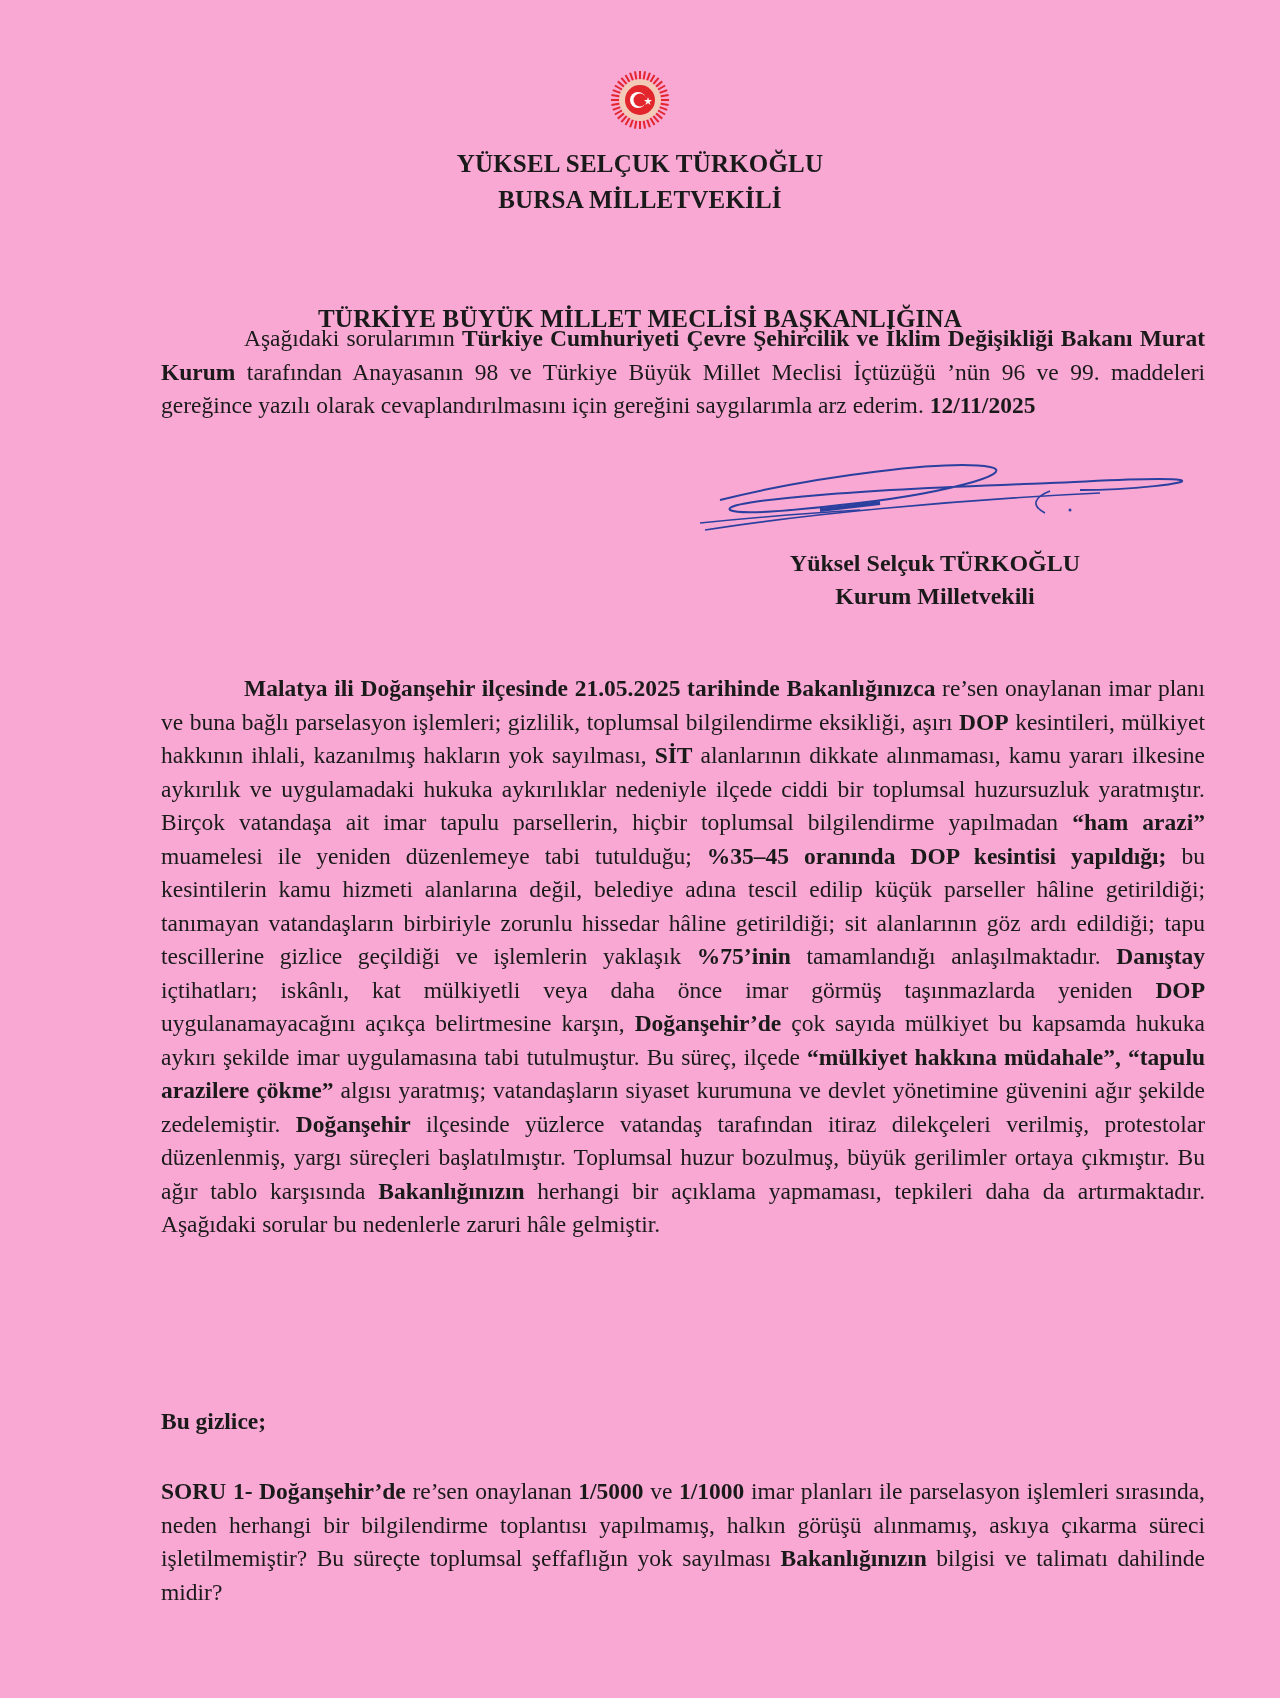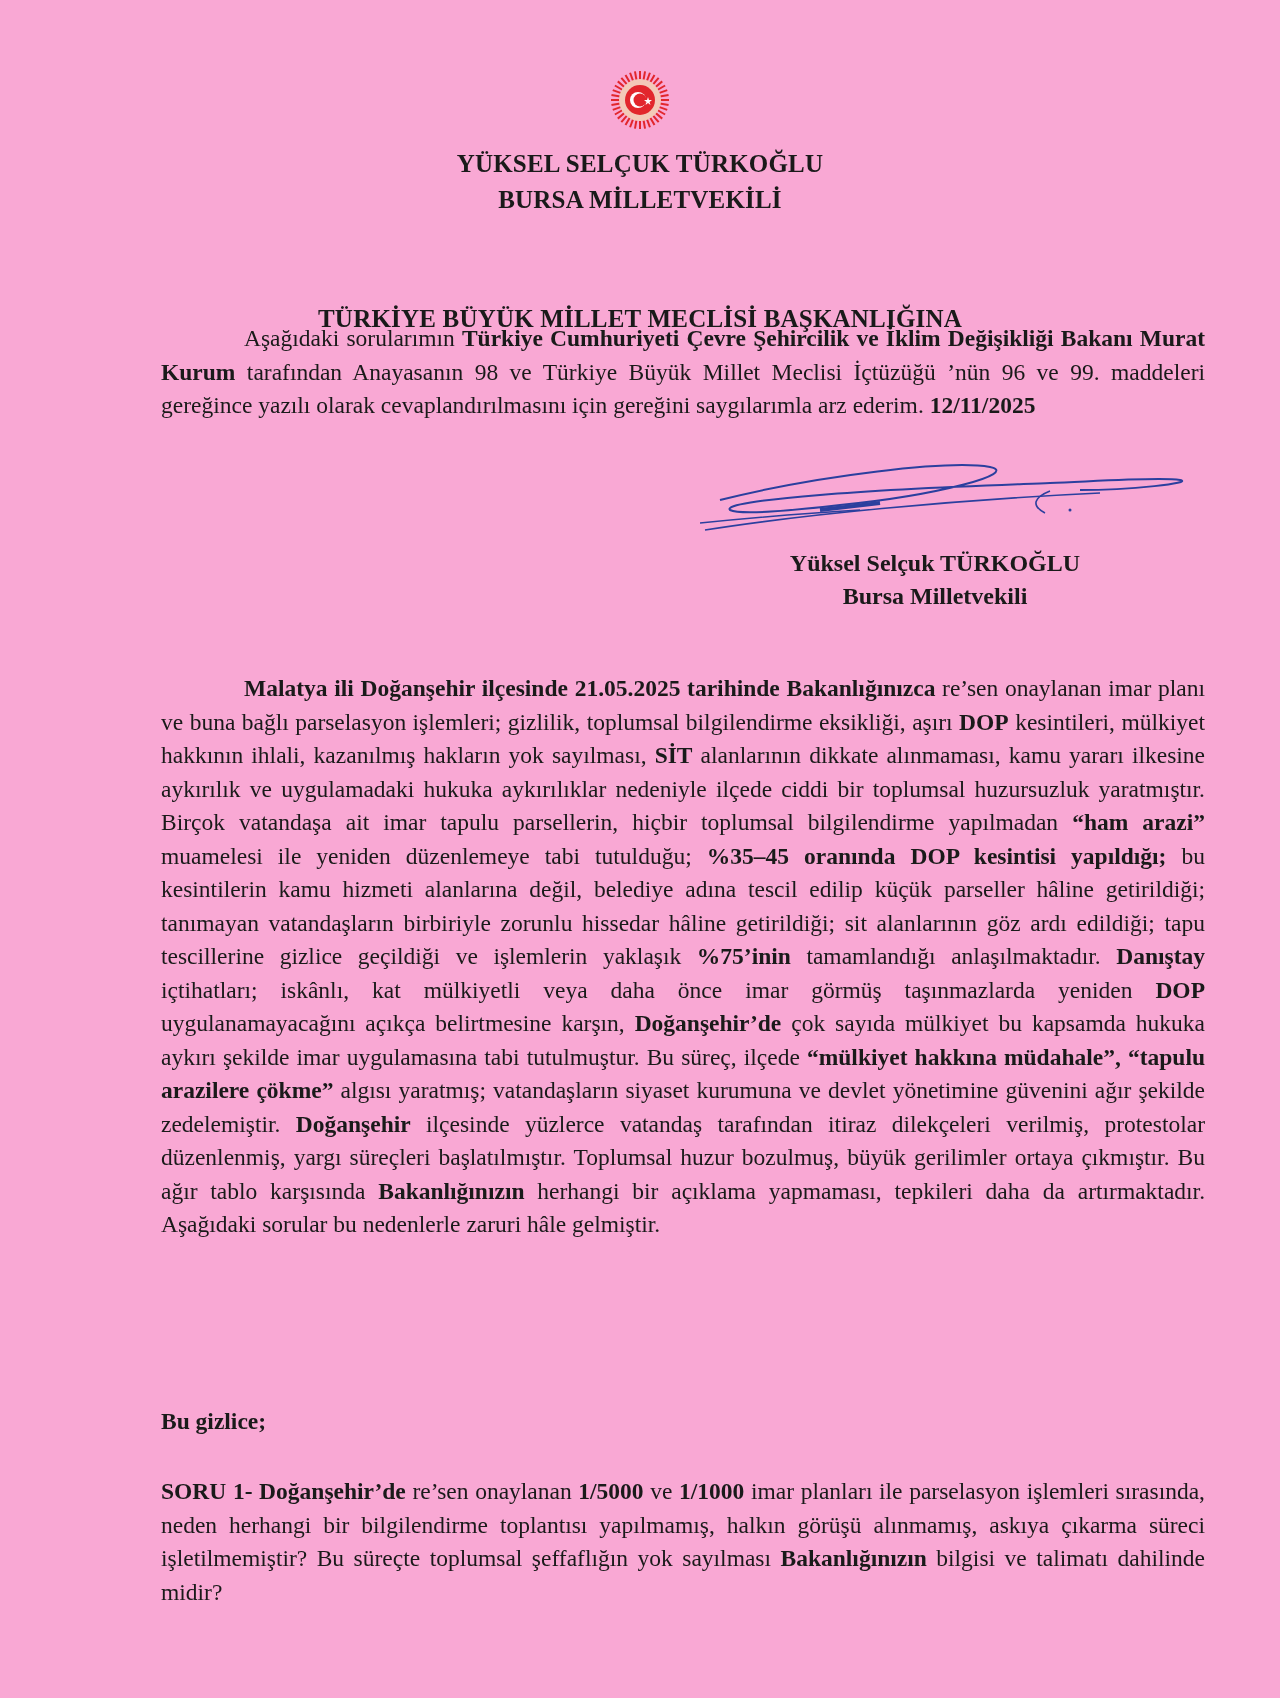--- a/index.html
+++ b/index.html
@@ -85,21 +85,21 @@
   <svg class="sig-svg" viewBox="0 0 500 100">
     <path d="M20,45 C120,20 250,5 290,12 C320,18 240,40 140,50 C80,57 40,60 30,55 C25,50 60,45 120,40 C200,33 300,30 350,28 C400,26 460,22 480,25 C495,28 430,35 380,35" fill="none" stroke="#2b3f9e" stroke-width="2"></path>
     <path d="M5,75 C100,60 250,45 400,38" fill="none" stroke="#2b3f9e" stroke-width="1.6"></path>
     <path d="M0,68 C60,62 110,58 160,55" fill="none" stroke="#2b3f9e" stroke-width="1.4"></path>
     <path d="M120,55 L180,48" stroke="#2b3f9e" stroke-width="4"></path>
     <path d="M350,36 C335,42 330,50 345,58" fill="none" stroke="#2b3f9e" stroke-width="1.6"></path>
     <circle cx="370" cy="55" r="1.5" fill="#2b3f9e"></circle>
   </svg>
 
   <div class="signer signer-name">Yüksel Selçuk TÜRKOĞLU</div>
-  <div class="signer signer-title">Bursa Milletvekili</div>
+  <div class="signer signer-title">Kurum Milletvekili</div>
 
   <div class="para indent p-main">
     <b>Malatya ili Doğanşehir ilçesinde 21.05.2025 tarihinde Bakanlığınızca</b><span> re’sen onaylanan imar planı ve buna bağlı parselasyon işlemleri; gizlilik, toplumsal bilgilendirme eksikliği, aşırı </span><b>DOP</b><span> kesintileri, mülkiyet hakkının ihlali, kazanılmış hakların yok sayılması, </span><b>SİT</b><span> alanlarının dikkate alınmaması, kamu yararı ilkesine aykırılık ve uygulamadaki hukuka aykırılıklar nedeniyle ilçede ciddi bir toplumsal huzursuzluk yaratmıştır. Birçok vatandaşa ait imar tapulu parsellerin, hiçbir toplumsal bilgilendirme yapılmadan </span><b>“ham arazi”</b><span> muamelesi ile yeniden düzenlemeye tabi tutulduğu; </span><b>%35–45 oranında DOP kesintisi yapıldığı;</b><span> bu kesintilerin kamu hizmeti alanlarına değil, belediye adına tescil edilip küçük parseller hâline getirildiği; tanımayan vatandaşların birbiriyle zorunlu hissedar hâline getirildiği; sit alanlarının göz ardı edildiği; tapu tescillerine gizlice geçildiği ve işlemlerin yaklaşık </span><b>%75’inin</b><span> tamamlandığı anlaşılmaktadır. </span><b>Danıştay</b><span> içtihatları; iskânlı, kat mülkiyetli veya daha önce imar görmüş taşınmazlarda yeniden </span><b>DOP</b><span> uygulanamayacağını açıkça belirtmesine karşın, </span><b>Doğanşehir’de</b><span> çok sayıda mülkiyet bu kapsamda hukuka aykırı şekilde imar uygulamasına tabi tutulmuştur. Bu süreç, ilçede </span><b>“mülkiyet hakkına müdahale”, “tapulu arazilere çökme”</b><span> algısı yaratmış; vatandaşların siyaset kurumuna ve devlet yönetimine güvenini ağır şekilde zedelemiştir. </span><b>Doğanşehir</b><span> ilçesinde yüzlerce vatandaş tarafından itiraz dilekçeleri verilmiş, protestolar düzenlenmiş, yargı süreçleri başlatılmıştır. Toplumsal huzur bozulmuş, büyük gerilimler ortaya çıkmıştır. Bu ağır tablo karşısında </span><b>Bakanlığınızın</b><span> herhangi bir açıklama yapmaması, tepkileri daha da artırmaktadır. Aşağıdaki sorular bu nedenlerle zaruri hâle gelmiştir.</span>
   </div>
 
   <div class="para p-scope">Bu gizlice;</div>
 
   <div class="para p-q1">
     <b>SORU 1- Doğanşehir’de</b><span> re’sen onaylanan </span><b>1/5000</b><span> ve </span><b>1/1000</b><span> imar planları ile parselasyon işlemleri sırasında, neden herhangi bir bilgilendirme toplantısı yapılmamış, halkın görüşü alınmamış, askıya çıkarma süreci işletilmemiştir? Bu süreçte toplumsal şeffaflığın yok sayılması </span><b>Bakanlığınızın</b><span> bilgisi ve talimatı dahilinde midir?</span>
   </div>

